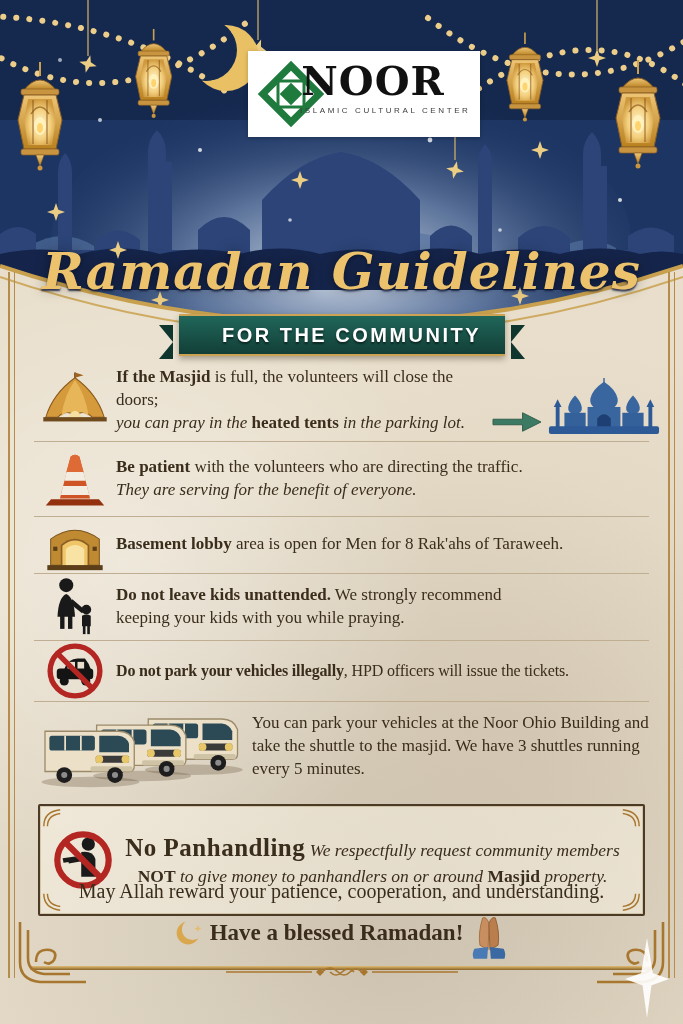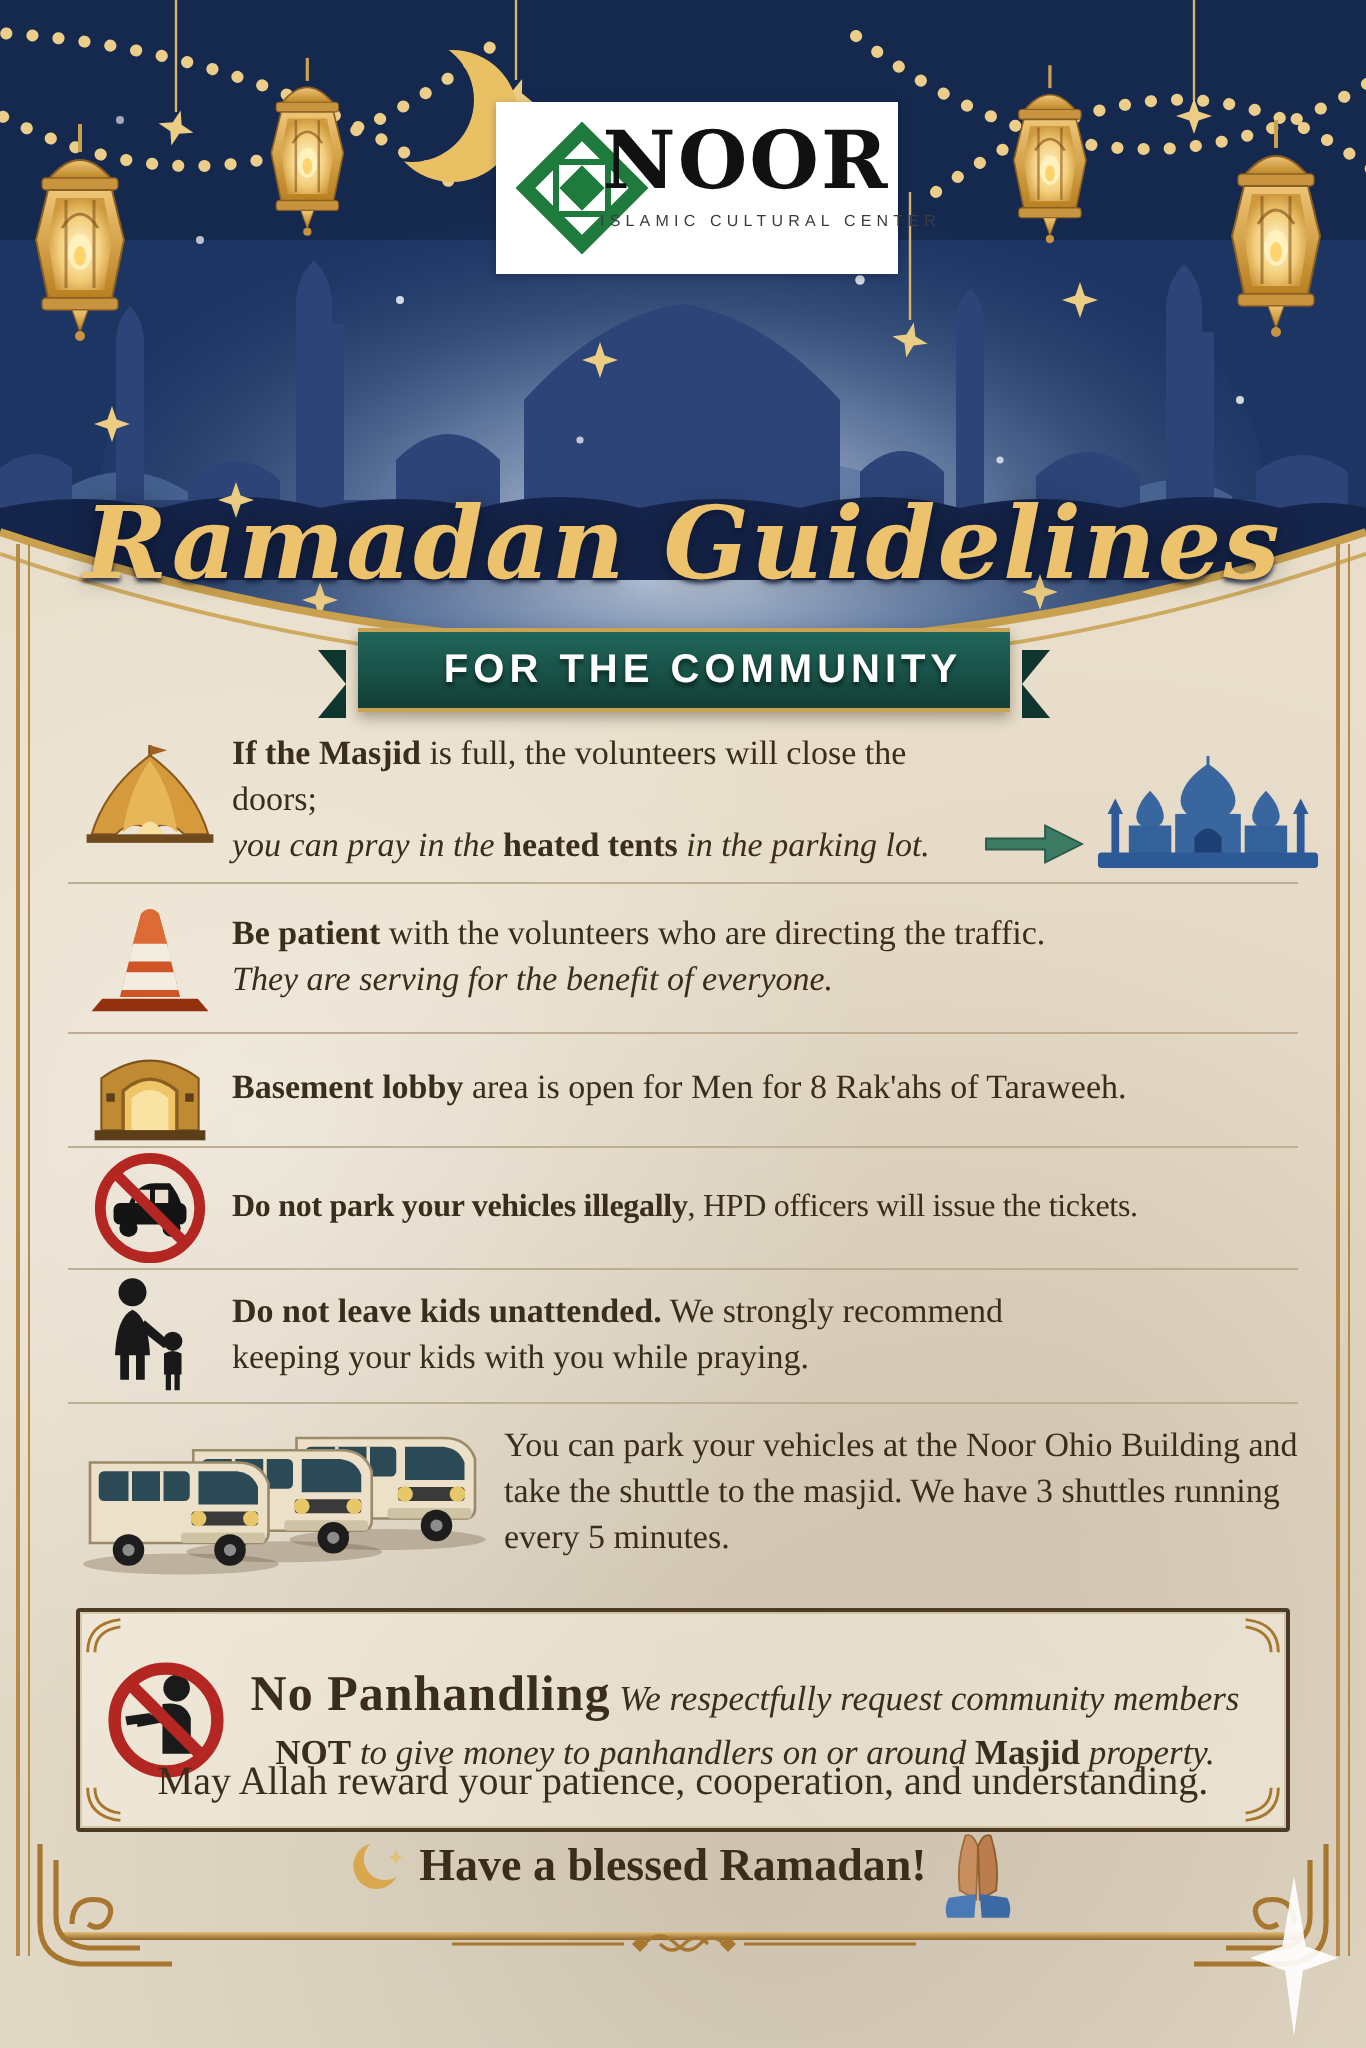--- a/index.html
+++ b/index.html
@@ -7,21 +7,21 @@
     position:relative;width:683px;height:1024px;margin:0 auto;overflow:hidden;
     background:
       radial-gradient(circle at 18% 55%, rgba(255,255,255,.35), rgba(255,255,255,0) 40%),
       radial-gradient(circle at 78% 72%, rgba(170,150,120,.18), rgba(170,150,120,0) 45%),
       radial-gradient(circle at 55% 92%, rgba(120,110,95,.22), rgba(120,110,95,0) 50%),
       #e8decb;
     font-family:"Liberation Serif","DejaVu Serif",serif;color:#3a2d1b;
   }
   
   .sky-svg{position:absolute;top:0;left:0;}
-  .logo-box{position:absolute;left:248px;top:51px;width:201px;height:86px;background:#fff;
+  .logo-box{position:absolute;left:248px;top:51px;width:232px;height:86px;background:#fff;
     display:flex;align-items:center;box-shadow:0 1px 4px rgba(0,0,0,.25);}
   .logo-emblem{position:absolute;left:6px;top:6px;}
   .logo-text{position:absolute;left:52px;top:8px;width:146px;text-align:center;}
   .logo-name{font-family:"DejaVu Serif",serif;font-size:40px;font-weight:700;color:#111;
     letter-spacing:1px;line-height:1.1;}
   .logo-tagline{font-family:"Liberation Sans",sans-serif;font-size:8px;letter-spacing:2.6px;
     color:#3c3c3c;margin-top:3px;white-space:nowrap;}
   .main-title{position:absolute;left:0;top:242px;width:100%;text-align:center;margin:0;
     font-family:"DejaVu Serif",serif;font-style:italic;font-weight:700;font-size:50px;
     color:#ecc26d;text-shadow:0 2px 2px rgba(15,25,55,.85),0 0 14px rgba(0,0,0,.35);
@@ -280,58 +280,58 @@
           <rect x="13" y="33" width="5" height="5" fill="#5c3f19"></rect>
             <rect x="60" y="33" width="5" height="5" fill="#5c3f19"></rect>
           <rect x="6" y="55" width="66" height="6" fill="#5c3f19"></rect>
         </svg>
       </div>
       <div class="text-cell">
         <p><span class="lead">Basement lobby</span><span> area is open for Men for 8 Rak'ahs of Taraweeh.</span></p>
       </div>
     </div>
 
-    <div class="row bordered row-parking" style="min-height:60px">
-      <div class="icon-cell">
-        <svg width="58" height="58" viewBox="0 0 70 70">
-          <g fill="#141414">
-            <path d="M22,33 Q27,20 38,20 L47,20 Q52,26 54,33 Z"></path>
-            <rect x="13" y="32" width="44" height="13" rx="4"></rect>
-            <circle cx="22" cy="47" r="5.5"></circle>
-              <circle cx="48" cy="47" r="5.5"></circle>
-          </g>
-          <rect x="26" y="24" width="9" height="8" fill="#e8decb"></rect>
-            <rect x="38" y="24" width="8" height="8" fill="#e8decb"></rect>
-          <circle cx="35" cy="35" r="30" fill="none" stroke="#b32622" stroke-width="6.5"></circle>
-          <line x1="14" y1="14" x2="56" y2="56" stroke="#b32622" stroke-width="6.5" stroke-linecap="round"></line>
-        </svg>
-      </div>
-      <div class="text-cell">
-        <p><span class="lead">Do not park your vehicles illegally</span><span>, HPD officers will issue the tickets.</span></p>
-      </div>
-    </div>
-
     <div class="row bordered row-kids" style="min-height:66px">
       <div class="icon-cell">
         <svg width="56" height="62" viewBox="0 0 64 70">
           <g fill="#191919">
             <circle cx="22" cy="10" r="8"></circle>
             <path d="M12,46 Q13,24 22,20 Q31,24 32,46 Z"></path>
             <rect x="15" y="45" width="5" height="15"></rect>
               <rect x="24" y="45" width="5" height="15"></rect>
             <path d="M29,26 L43,38 L40,42 L26,31 Z"></path>
             <circle cx="45" cy="38" r="5.5"></circle>
             <path d="M40,45 Q45,42 50,45 L50,57 H40 Z"></path>
             <rect x="41" y="56" width="3" height="10"></rect>
               <rect x="46" y="56" width="3" height="10"></rect>
           </g>
         </svg>
       </div>
       <div class="text-cell">
         <p><span class="lead">Do not leave kids unattended.</span><span> We strongly recommend keeping your kids with you while praying.</span></p>
+      </div>
+    </div>
+
+    <div class="row bordered row-parking" style="min-height:60px">
+      <div class="icon-cell">
+        <svg width="58" height="58" viewBox="0 0 70 70">
+          <g fill="#141414">
+            <path d="M22,33 Q27,20 38,20 L47,20 Q52,26 54,33 Z"></path>
+            <rect x="13" y="32" width="44" height="13" rx="4"></rect>
+            <circle cx="22" cy="47" r="5.5"></circle>
+              <circle cx="48" cy="47" r="5.5"></circle>
+          </g>
+          <rect x="26" y="24" width="9" height="8" fill="#e8decb"></rect>
+            <rect x="38" y="24" width="8" height="8" fill="#e8decb"></rect>
+          <circle cx="35" cy="35" r="30" fill="none" stroke="#b32622" stroke-width="6.5"></circle>
+          <line x1="14" y1="14" x2="56" y2="56" stroke="#b32622" stroke-width="6.5" stroke-linecap="round"></line>
+        </svg>
+      </div>
+      <div class="text-cell">
+        <p><span class="lead">Do not park your vehicles illegally</span><span>, HPD officers will issue the tickets.</span></p>
       </div>
     </div>
 
     <div class="row row-shuttle" style="min-height:90px">
       <div class="icon-cell">
         <svg width="214" height="84" viewBox="0 0 240 96">
           <defs>
             <g id="busG">
               <ellipse cx="60" cy="74" rx="56" ry="6" fill="rgba(80,60,30,.25)"></ellipse>
               <path d="M8,16 H92 Q106,16 110,28 V56 Q110,62 104,62 H8 Z" fill="#ece1c8" stroke="#9b8a6a" stroke-width="1.5"></path>

